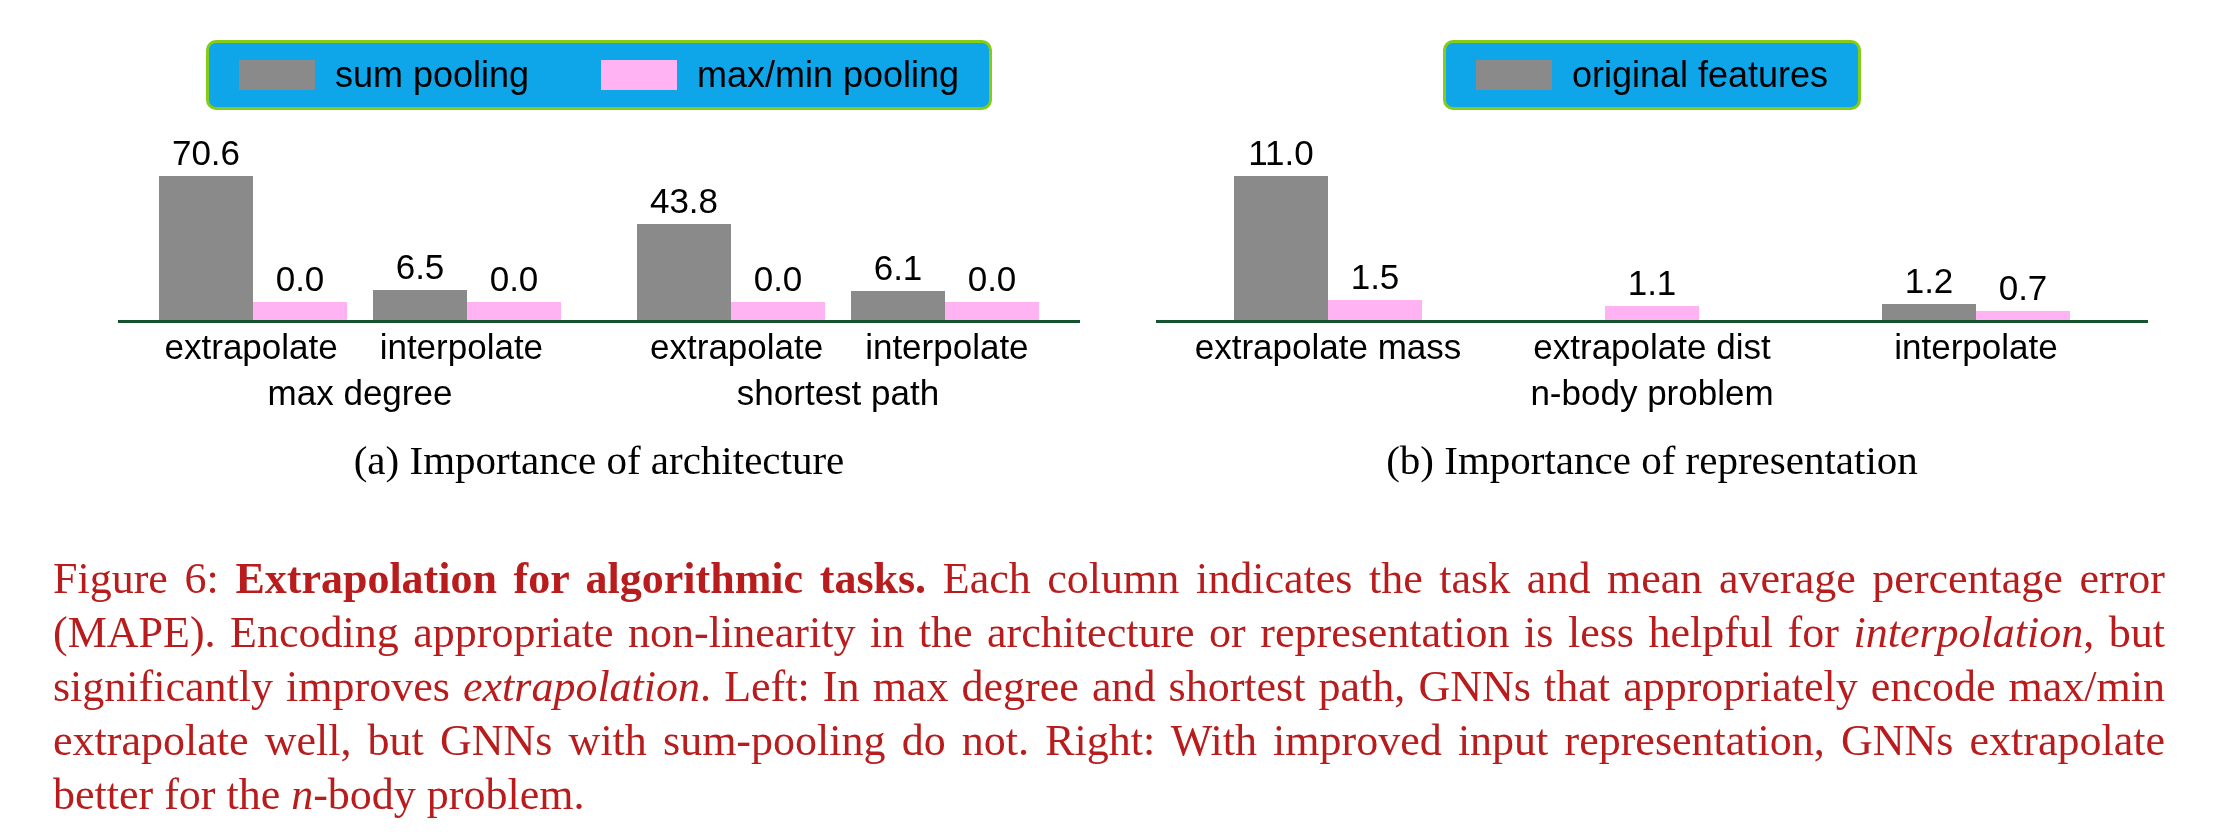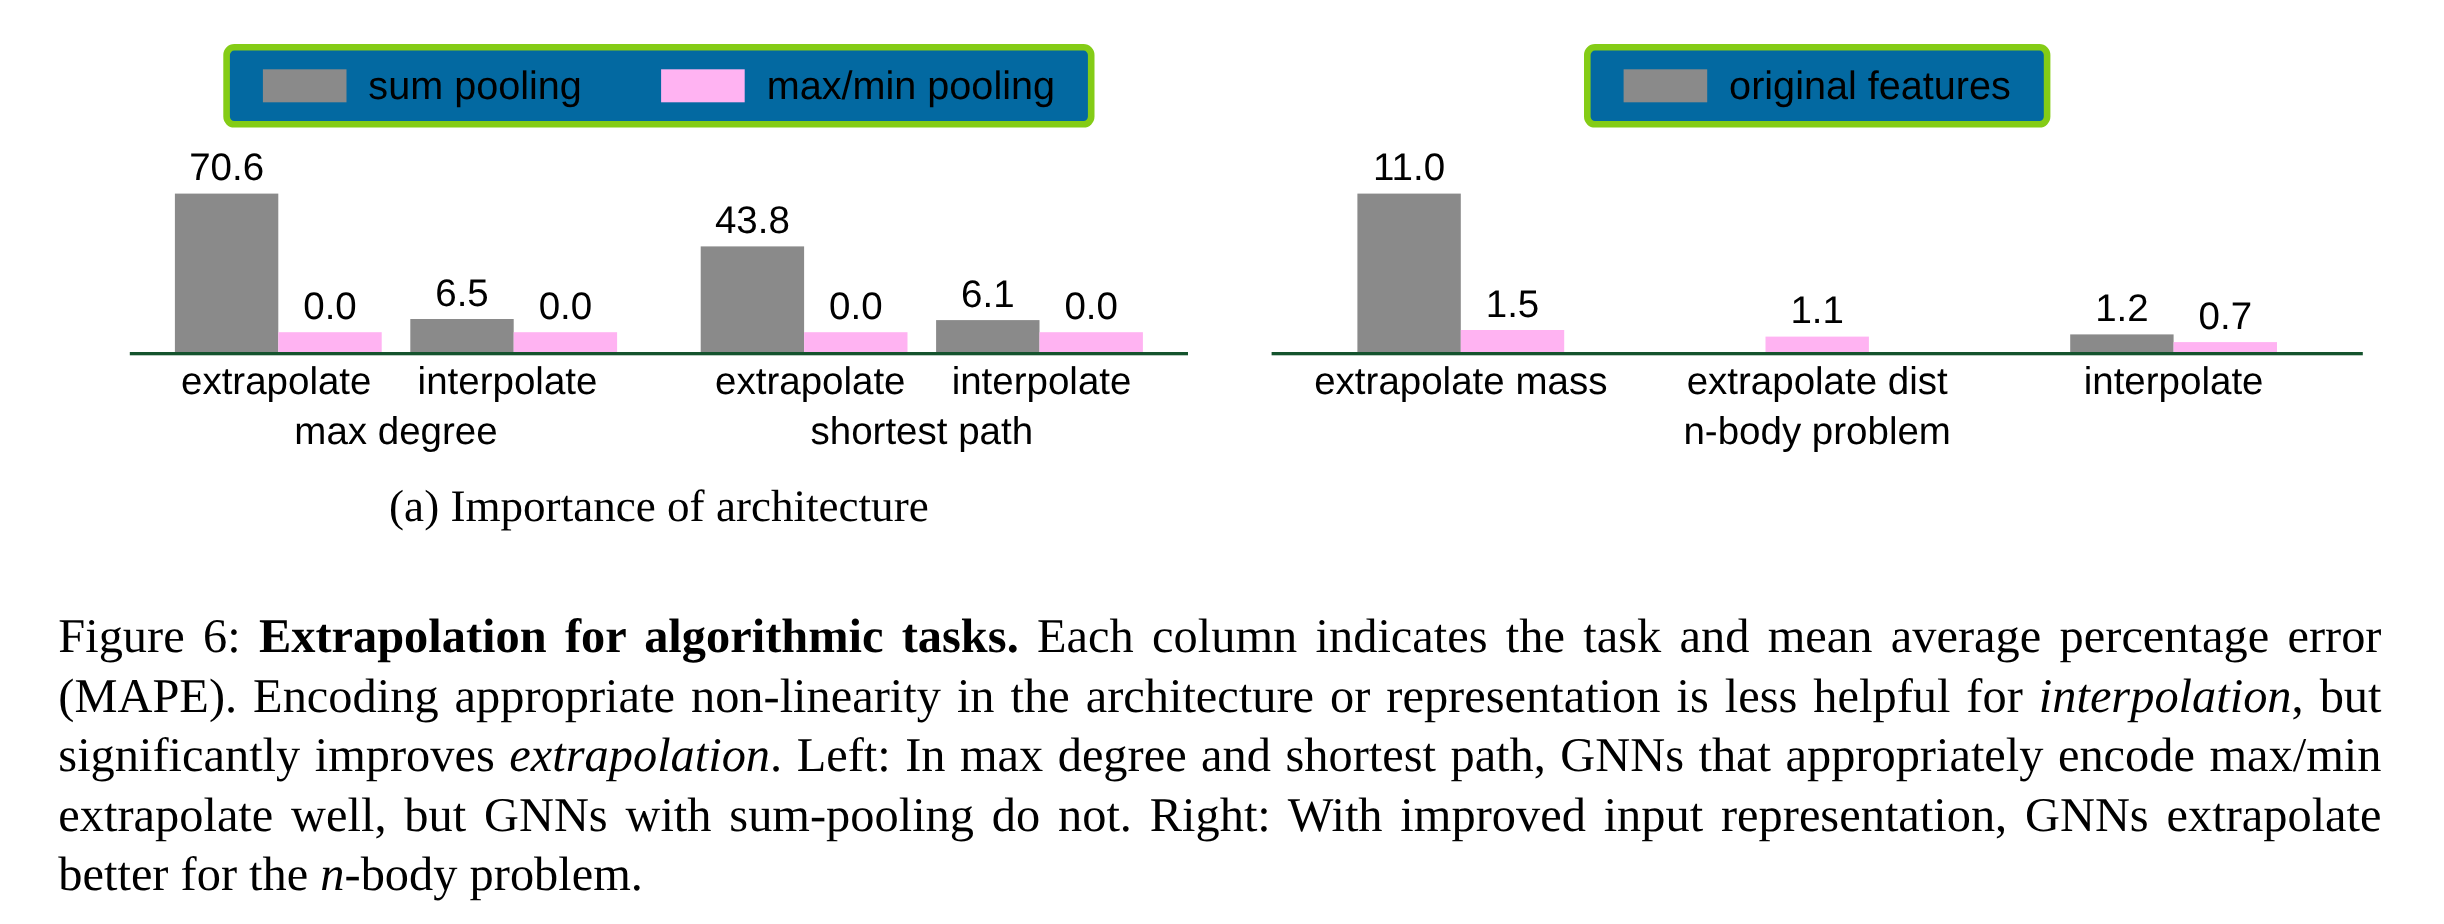--- a/index.html
+++ b/index.html
@@ -31,22 +31,22 @@
   #chart-1 { left: 1156px; width: 992px; }
 
   .legend-row {
     height: 80px;
     text-align: center;
   }
   .legend-box {
     display: inline-flex;
     align-items: center;
     gap: 72px;
-    background: #0369a1;
-    border: 6px solid #84cc16;
+    background: #0ea5e9;
+    border: 3px solid #84cc16;
     border-radius: 10px;
     padding: 12px 30px;
   }
   .legend-entry {
     display: flex;
     align-items: center;
     gap: 20px;
   }
   .legend-swatch {
     width: 76px;
@@ -136,21 +136,21 @@
   
   .caption {
     position: absolute;
     left: 53px;
     top: 508px;
     width: 2112px;
     font-family: "Liberation Serif", serif;
     font-size: 44px;
     line-height: 54px;
     text-align: justify;
-    color: #000000;
+    color: #b91c1c;
     margin-top: 44px;
   }
   .caption .seg-bold { font-weight: bold; }
   .caption .seg-italic { font-style: italic; }
 </style>
 </head>
 <body>
 
 <div class="figure">
 
@@ -287,17 +287,18 @@
     <div class="xcats">
         <div class="group" style="flex: 3 1 0%;">
           <div class="x-tick-label">extrapolate mass</div>
           <div class="x-tick-label">extrapolate dist</div>
           <div class="x-tick-label">interpolate</div>
         </div>
       </div>
     <div class="xgroups">
         <div class="x-group-label" style="flex: 3 1 0%;">n-body problem</div>
       </div>
+    <div class="subcap">(b) Importance of representation</div>
   </div>
 
   <p class="caption" id="caption"><span class="seg-normal">Figure 6: </span><span class="seg-bold">Extrapolation for algorithmic tasks.</span><span class="seg-normal"> Each column indicates the task and mean average percentage error (MAPE). Encoding appropriate non-linearity in the architecture or representation is less helpful for </span><span class="seg-italic">interpolation</span><span class="seg-normal">, but significantly improves </span><span class="seg-italic">extrapolation</span><span class="seg-normal">. Left: In max degree and shortest path, GNNs that appropriately encode max/min extrapolate well, but GNNs with sum-pooling do not. Right: With improved input representation, GNNs extrapolate better for the </span><span class="seg-italic">n</span><span class="seg-normal">-body problem.</span></p>
 
 </div>
 
 </body></html>

